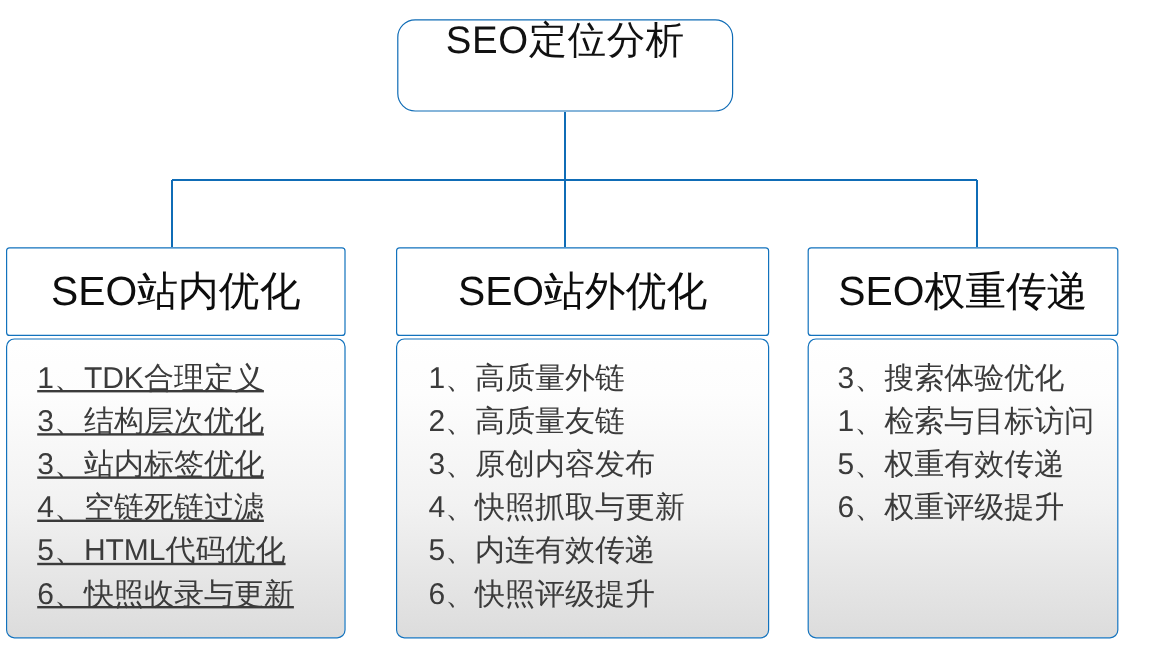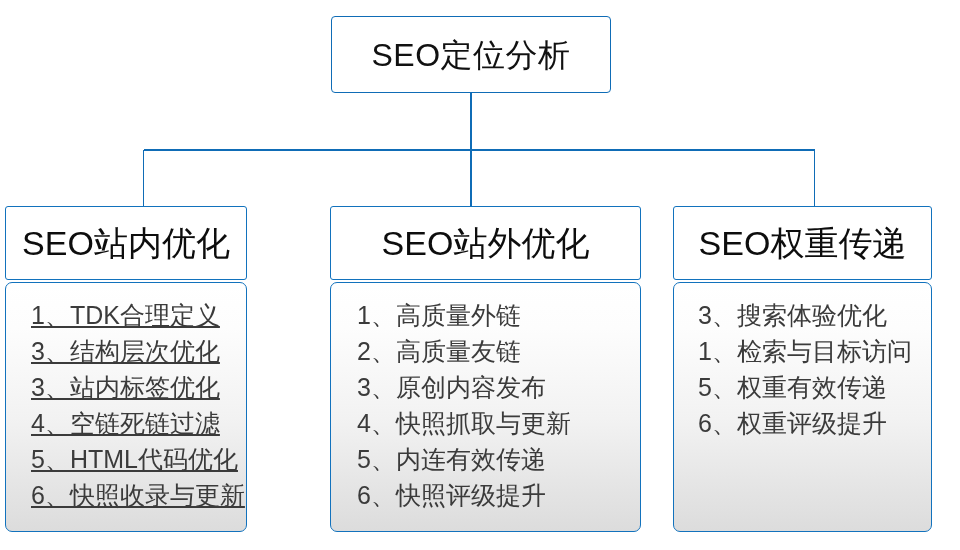--- a/index.html
+++ b/index.html
@@ -33,24 +33,23 @@
 
   
   .root-node {
     position: absolute;
     left: 331px;
     top: 16px;
     width: 280px;
     height: 77px;
     box-sizing: border-box;
     border: 1.6px solid #0f6cb6;
-    border-radius: 4px;
+    border-radius: 15px;
     background: #ffffff;
     display: flex;
-    align-items: center;
     justify-content: center;
   }
   .root-node .root-label {
     font-size: 32px;
     color: #111111;
     letter-spacing: 0.5px;
     line-height: 1;
     white-space: nowrap;
   }
 
@@ -93,21 +92,21 @@
   }
   .item-list li {
     font-size: 25px;
     line-height: 36px;
     color: #3b3b3b;
     white-space: nowrap;
     padding-left: 25px;
   }
 
   
-  #branch-0 { left: 5px;   width: 242px; }
+  #branch-0 { left: 5px;   width: 283px; }
   #branch-1 { left: 330px; width: 311px; }
   #branch-2 { left: 673px; width: 259px; }
 
   #branch-0 .item-list li { padding-left: 25px; text-decoration: underline; }
   #branch-1 .item-list li { padding-left: 26px; }
   #branch-2 .item-list li { padding-left: 24px; }
 </style>
 </head>
 <body>
 

